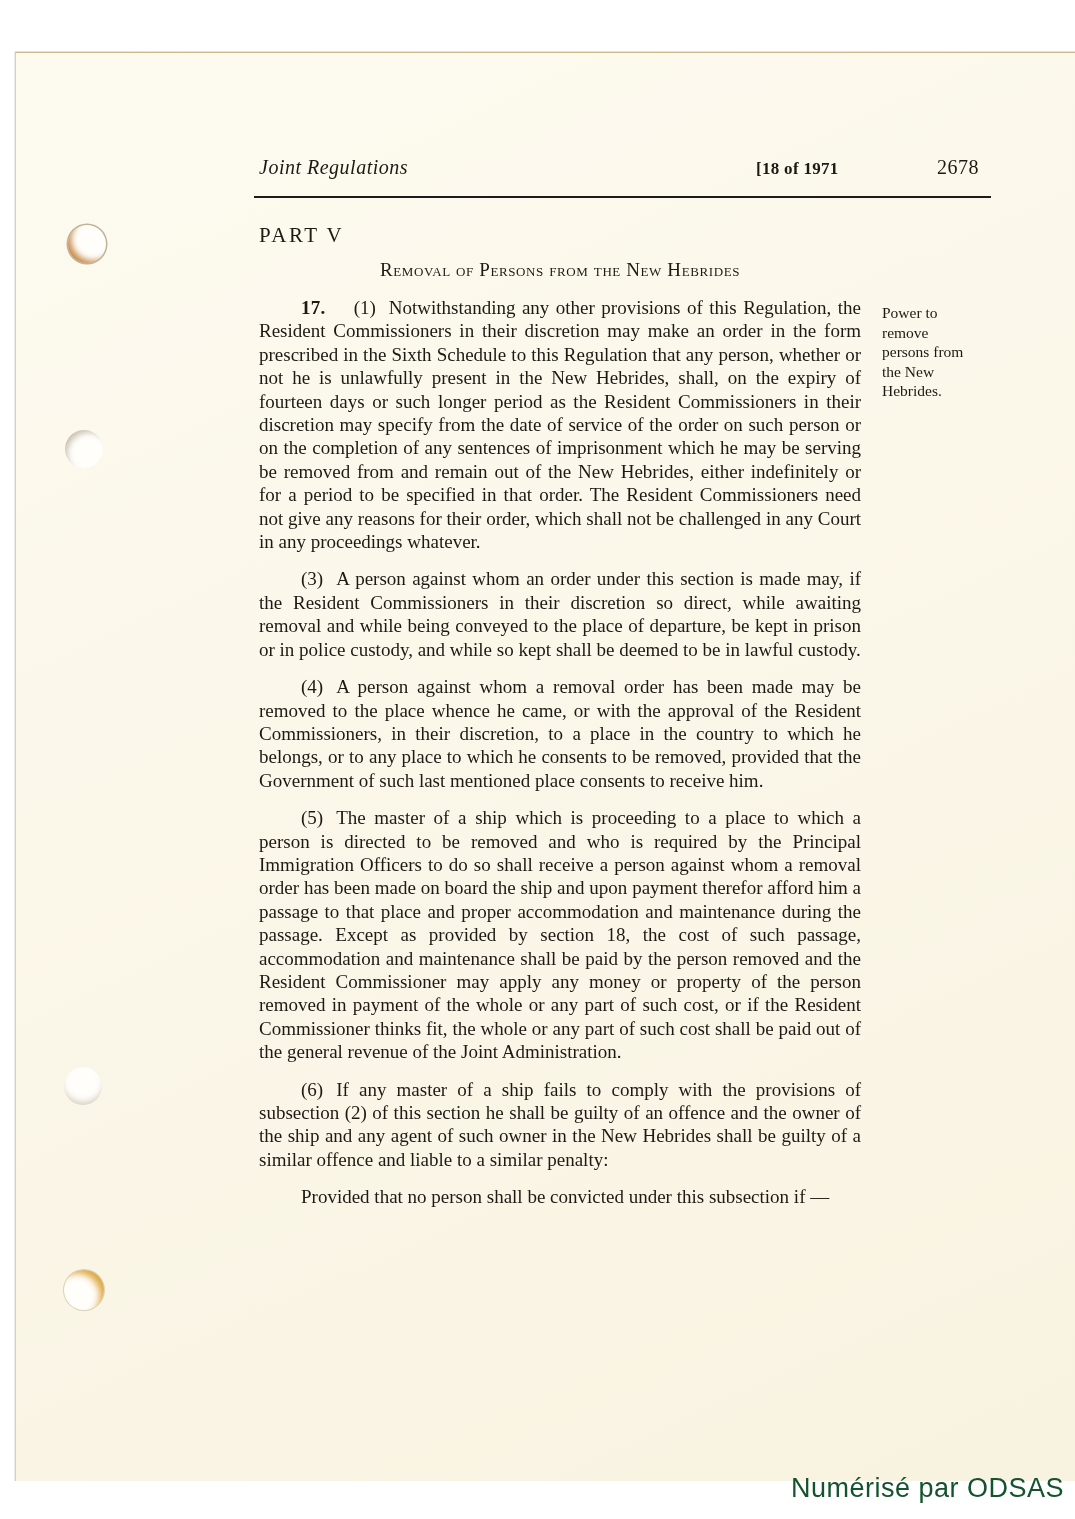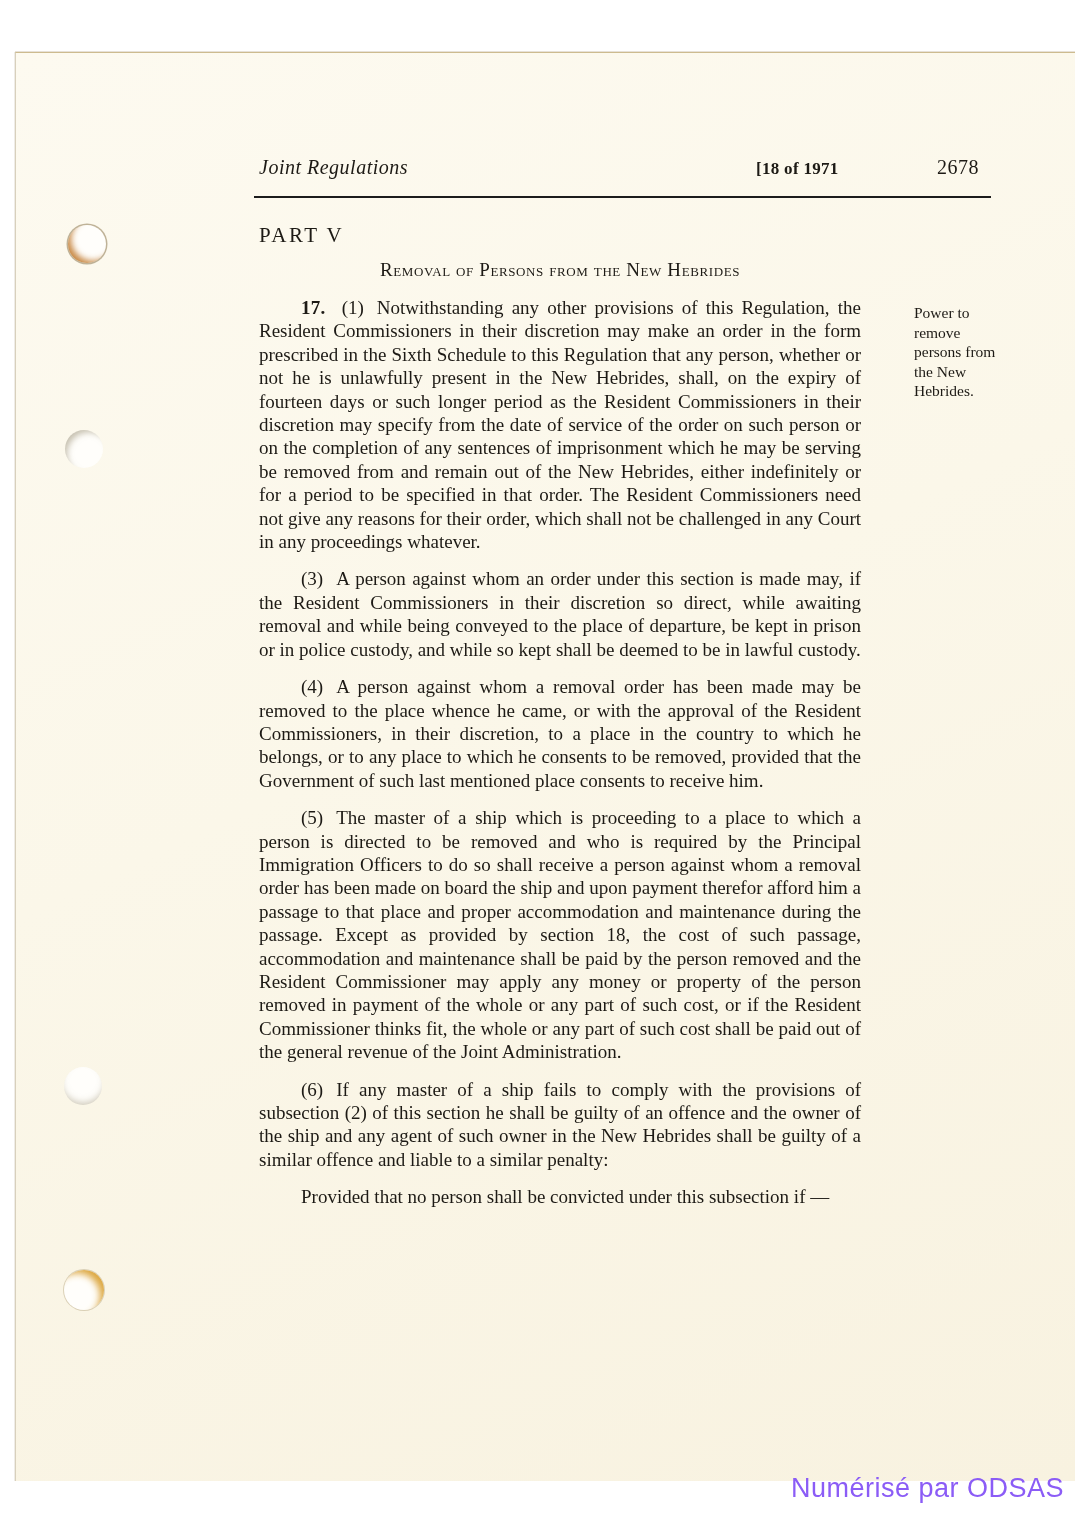--- a/index.html
+++ b/index.html
@@ -55,34 +55,34 @@
     font-variant:small-caps;font-size:19px;letter-spacing:.6px;
   }
 
   
   .body-col{
     position:absolute;top:243px;left:243px;width:602px;
     font-size:19px;line-height:23.4px;text-align:justify;
   }
   .body-col p{margin:0 0 14px 0;text-indent:42px;}
   .body-col p.proviso{margin-bottom:0;}
-  .secnum{font-weight:bold;margin-right:16px;letter-spacing:.3px;}
+  .secnum{font-weight:bold;margin-right:28px;letter-spacing:.3px;}
   .subnum{margin-right:13px;}
 
   
   .margin-note{
     position:absolute;top:250px;left:866px;width:90px;
-    font-size:15.5px;line-height:19.5px;text-align:left;margin-left:32px;
+    font-size:15.5px;line-height:19.5px;text-align:left;
   }
 
   
   .watermark{
     position:absolute;top:1473px;right:11px;
     font-family:"Liberation Sans", sans-serif;
-    font-size:27px;color:#8b5cf6;letter-spacing:.5px;
+    font-size:27px;color:#14532d;letter-spacing:.5px;
   }
 </style>
 </head>
 <body>
 
 <div class="sheet">
 
   <div class="hole hole-1"></div>
   <div class="hole hole-2"></div>
   <div class="hole hole-3"></div>

